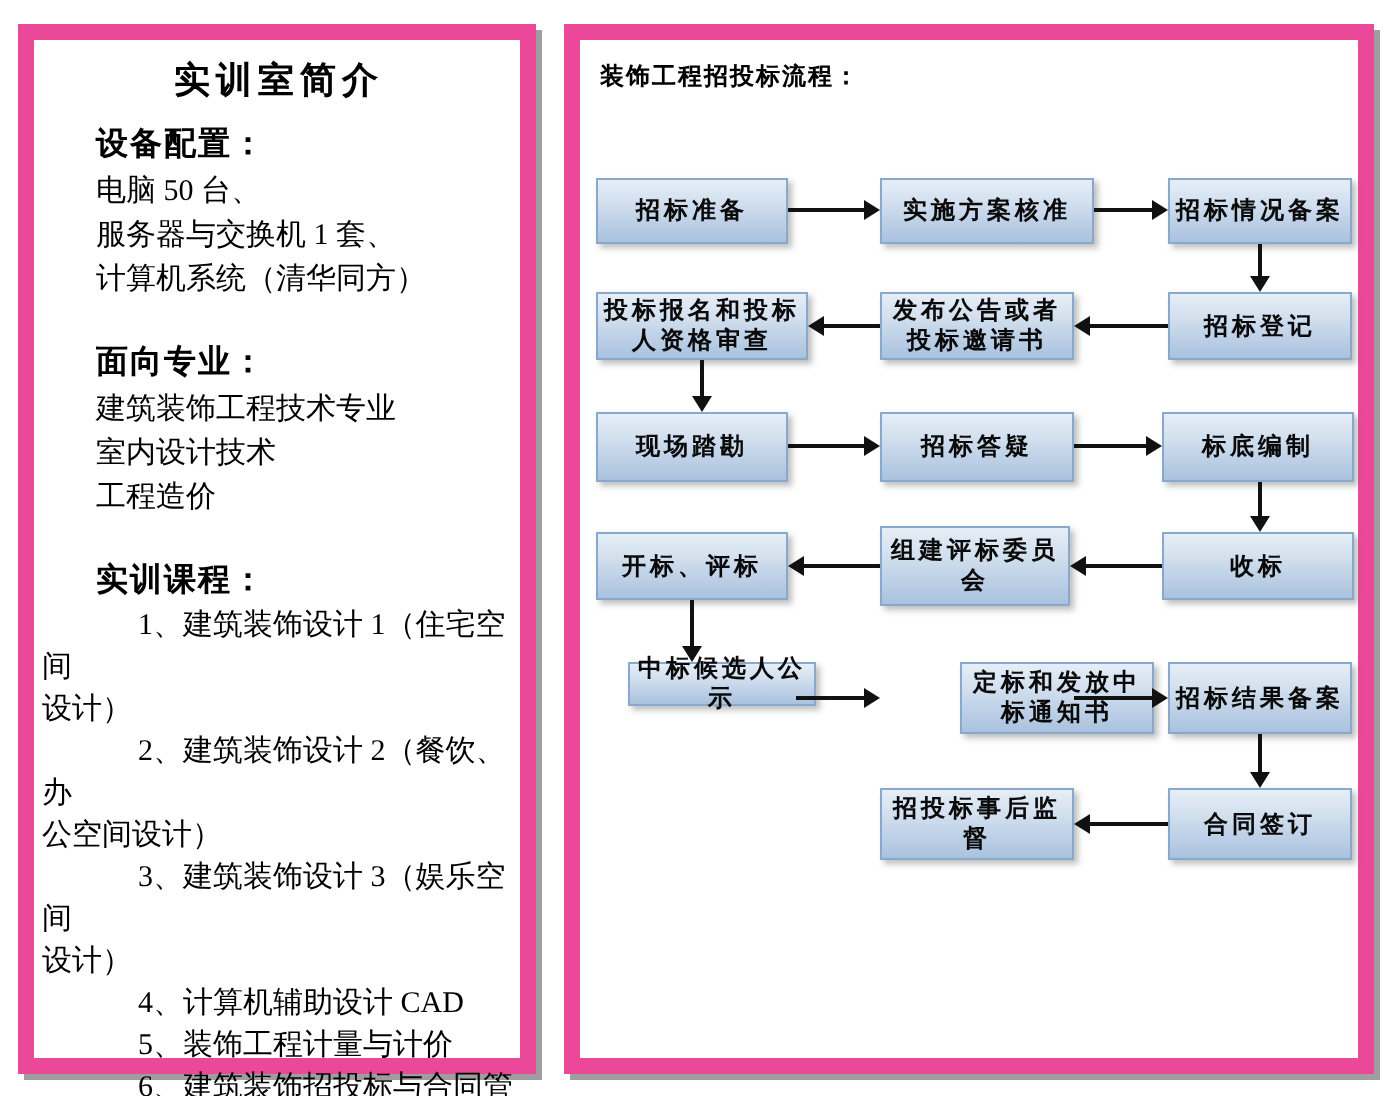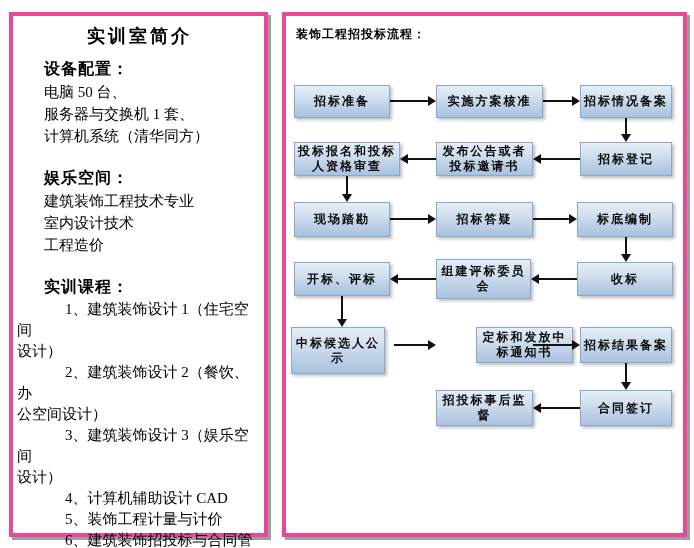--- a/index.html
+++ b/index.html
@@ -1,21 +1,21 @@
 <!DOCTYPE html>
 <html><head>
 <meta charset="utf-8">
 <style>
   html,body{margin:0;padding:0;}
   body{
     width:694px;height:548px;position:relative;background:#ffffff;
     font-family:"Liberation Serif","DejaVu Serif",serif;color:#000;
   }
   .panel{
-    position:absolute;background:#fff;border:4px solid #ec4899;
+    position:absolute;background:#fff;border:8px solid #ec4899;
     box-shadow:3px 3px 0 #9e9e9e;box-sizing:border-box;
   }
   .panel-left{left:9px;top:12px;width:259px;height:525px;padding:6px 2px 0 4px;}
   .panel-right{left:282px;top:12px;width:405px;height:525px;}
   
   .lp-title{
     text-align:center;font-weight:bold;font-size:18px;letter-spacing:3px;
     margin:2px 0 9px 0;line-height:24px;
   }
   .lp-heading{
@@ -60,21 +60,21 @@
 <body>
 
 <div class="panel panel-left">
   <div class="lp-title">实训室简介</div>
 
   <p class="lp-heading">设备配置：</p>
   <p class="lp-line">电脑 50 台、</p>
   <p class="lp-line">服务器与交换机 1 套、</p>
   <p class="lp-line">计算机系统（清华同方）</p>
 
-  <p class="lp-heading gap">娱乐空间：</p>
+  <p class="lp-heading gap">面向专业：</p>
   <p class="lp-line">建筑装饰工程技术专业</p>
   <p class="lp-line">室内设计技术</p>
   <p class="lp-line">工程造价</p>
 
   <p class="lp-heading gap">实训课程：</p>
   <p class="lp-item">1、建筑装饰设计 1（住宅空间
 设计）</p>
   <p class="lp-item">2、建筑装饰设计 2（餐饮、办
 公空间设计）</p>
   <p class="lp-item">3、建筑装饰设计 3（娱乐空间
@@ -99,21 +99,21 @@
 
   <div class="fc" style="left:8px;top:186px;width:96px;height:35px;">现场踏勘</div>
   <div class="fc" style="left:150px;top:186px;width:97px;height:35px;">招标答疑</div>
   <div class="fc" style="left:291px;top:186px;width:96px;height:35px;">标底编制</div>
 
   <div class="fc" style="left:8px;top:246px;width:96px;height:34px;">开标、评标</div>
   <div class="fc" style="left:150px;top:243px;width:95px;height:40px;">组建评标委员
 会</div>
   <div class="fc" style="left:291px;top:246px;width:96px;height:34px;">收标</div>
 
-  <div class="fc" style="left:5px;top:311px;width:94px;height:47px;">中标候选人公
+  <div class="fc" style="left:24px;top:311px;width:94px;height:22px;">中标候选人公
 示</div>
   <div class="fc" style="left:150px;top:311px;width:97px;height:36px;margin-left:40px;">定标和发放中
 标通知书</div>
   <div class="fc" style="left:294px;top:311px;width:92px;height:36px;">招标结果备案</div>
 
   <div class="fc" style="left:294px;top:374px;width:92px;height:36px;">合同签订</div>
   <div class="fc" style="left:150px;top:374px;width:97px;height:36px;">招投标事后监
 督</div>
 
   <div class="ha right" style="left:104px;top:84px;width:38px;"></div>

